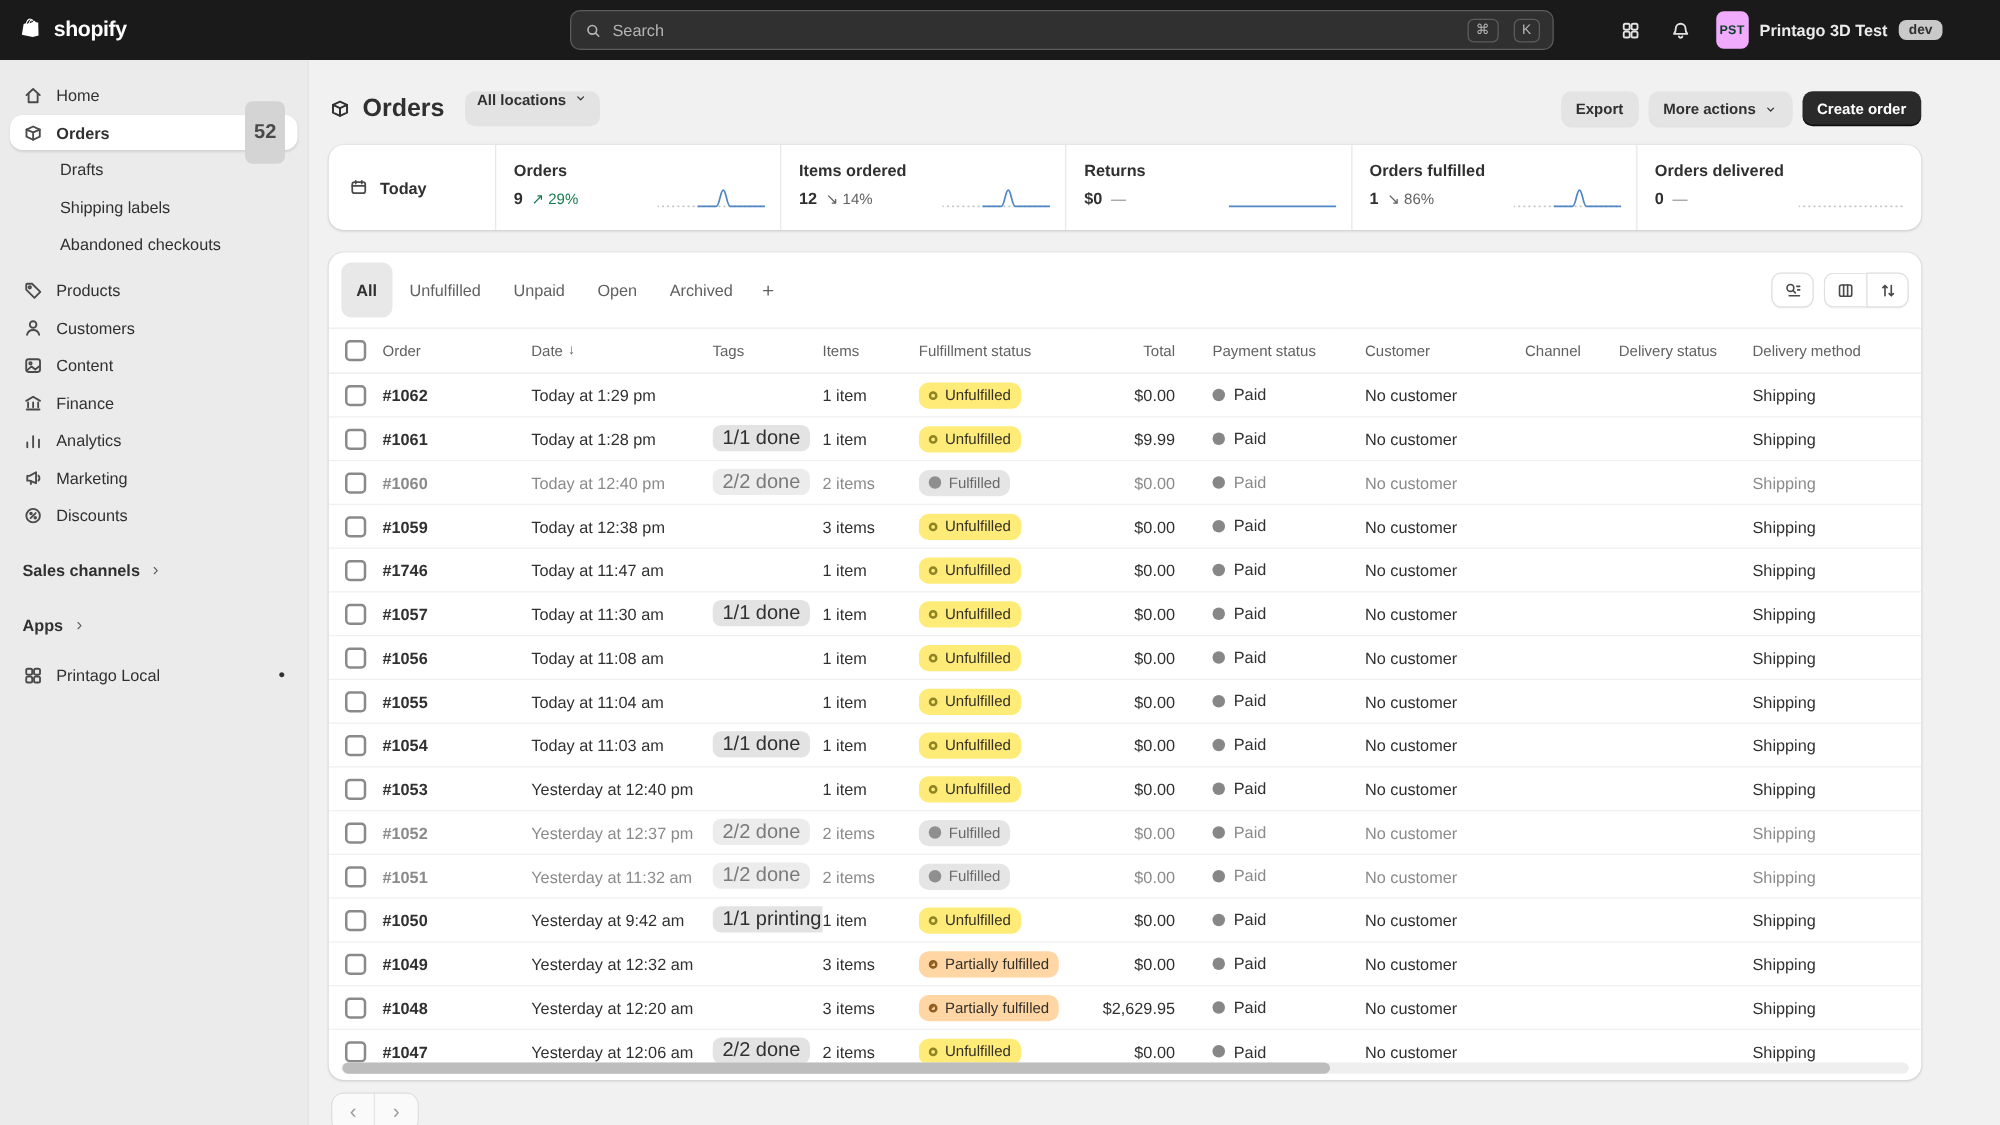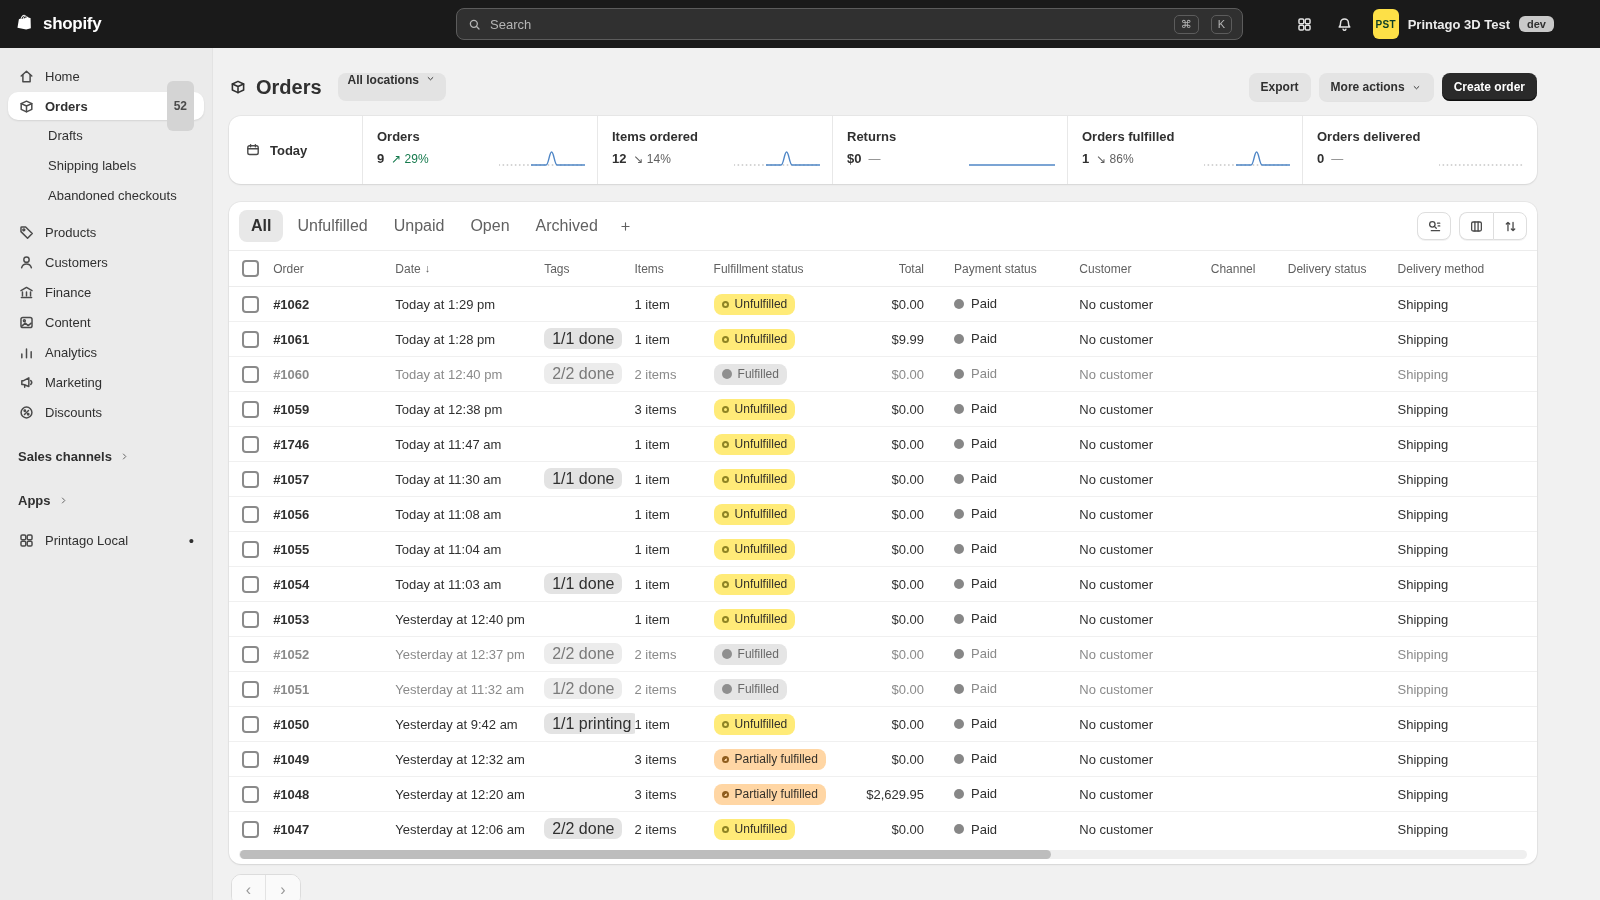--- a/index.html
+++ b/index.html
@@ -14,34 +14,34 @@
   .logo-text{color:#fff;font-size:17px;font-weight:700;letter-spacing:-.3px}
   .search{position:absolute;left:456px;top:8px;width:787px;height:32px;background:#303030;border:1px solid #5c5c5c;border-radius:8px;display:flex;align-items:center;gap:8px;padding:0 10px;cursor:text}
   .search .icon{color:#b5b5b5}
   .search .icon svg{width:15px;height:15px}
   .search-ph{color:#b5b5b5;flex:1;font-size:13px}
   .kbd{border:1px solid #5c5c5c;color:#b5b5b5;border-radius:5px;font-size:11px;padding:1px 6px;margin-left:4px;line-height:15px}
   .topbar-right{margin-left:auto;display:flex;align-items:center;gap:8px}
   .tb-btn{width:32px;height:32px;border-radius:8px;background:transparent;border:none;display:flex;align-items:center;justify-content:center;cursor:pointer;color:#e3e3e3}
   .tb-btn .icon svg{width:17px;height:17px}
   .store-pill{display:flex;align-items:center;gap:9px;padding:4px 6px 4px 4px;border-radius:8px;cursor:pointer}
-  .avatar{width:26px;height:30px;border-radius:6px;background:#fde047;color:#0b3d26;font-size:10px;font-weight:700;display:flex;align-items:center;justify-content:center;letter-spacing:.3px}
+  .avatar{width:26px;height:30px;border-radius:6px;background:#f0abfc;color:#0b3d26;font-size:10px;font-weight:700;display:flex;align-items:center;justify-content:center;letter-spacing:.3px}
   .store-name{color:#ebebeb;font-size:13px;font-weight:600;white-space:nowrap}
   .env-badge{background:#c9c9c9;color:#303030;border-radius:6px;font-size:11px;font-weight:600;padding:2px 8px}
 
   
   .shell{display:flex;height:852px}
-  .sidebar{width:213px;background:#ebebeb;padding:14px 8px 0;flex:none;border-right:1px solid #e3e3e3}
+  .sidebar{width:247px;background:#ebebeb;padding:14px 8px 0;flex:none;border-right:1px solid #e3e3e3}
   .nav-item{display:flex;align-items:center;gap:10px;height:28px;padding:0 10px;border-radius:10px;font-size:13px;color:#303030;cursor:pointer;margin-bottom:2px}
   .nav-item .icon{color:#4a4a4a}
   .nav-item .icon svg{width:17px;height:17px}
   .nav-item.selected{background:#fff;font-weight:700;box-shadow:0 1px 2px rgba(0,0,0,.1)}
   .nav-item.sub{padding-left:40px;height:26px;margin-bottom:4px}
   .nav-item.gap{margin-top:10px}
-  .count-badge{margin-left:auto;background:#d4d4d4;color:#4a4a4a;border-radius:6px;font-size:12px;font-weight:600;padding:16px 7px;line-height:18px}
+  .count-badge{margin-left:auto;background:#d4d4d4;color:#4a4a4a;border-radius:6px;font-size:16px;font-weight:600;padding:16px 7px;line-height:18px}
   .side-section{display:flex;align-items:center;gap:7px;height:28px;padding:0 10px;font-weight:600;cursor:pointer;margin-top:16px;color:#303030}
   .side-section .icon{color:#616161}
   .side-section .icon svg{width:11px;height:11px}
   .pin-dot{margin-left:auto;color:#303030;font-size:15px;line-height:1}
 
   
   .main{flex:1;padding:10px 63px 0 16px;min-width:0}
   .page-header{display:flex;align-items:center;height:58px}
   .page-title{font-size:20px;font-weight:700;display:flex;align-items:center;gap:9px;color:#303030}
   .page-title .icon{color:#303030}
@@ -65,21 +65,21 @@
   .m-value{font-size:13px;font-weight:700}
   .m-delta{font-size:12px;color:#616161}
   .m-delta.up{color:#157a4d}
   .m-delta.flat{color:#8a8a8a}
   .m-spark{position:absolute;right:12px;bottom:9px;pointer-events:none}
 
   
   .table-card{background:#fff;border-radius:12px;box-shadow:0 0 0 1px rgba(0,0,0,.04),0 1px 2px rgba(0,0,0,.08);margin-top:18px;height:662px;position:relative;overflow:hidden}
   .tabs-row{display:flex;align-items:center;padding:8px 10px;gap:2px}
   .tabs-list{display:flex;gap:2px}
-  .tab{height:32px;padding:0 12px;border:none;background:transparent;border-radius:8px;font-size:16px;font-weight:500;color:#616161;cursor:pointer}
+  .tab{height:44px;padding:0 12px;border:none;background:transparent;border-radius:8px;font-size:13px;font-weight:500;color:#616161;cursor:pointer}
   .tab.active{background:#e8e8e8;color:#303030;font-weight:600}
   .tab-add{width:28px;height:28px;border:none;background:transparent;border-radius:8px;display:flex;align-items:center;justify-content:center;cursor:pointer;color:#616161}
   .tab-add .icon svg{width:13px;height:13px}
   .toolbar{margin-left:auto;display:flex;gap:8px;align-items:center}
   .tool-btn{height:28px;min-width:34px;padding:0 8px;background:#fff;border:1px solid #dedede;border-radius:8px;display:flex;align-items:center;justify-content:center;gap:5px;cursor:pointer;box-shadow:0 1px 0 rgba(0,0,0,.05);color:#4a4a4a}
   .tool-btn .icon svg{width:15px;height:15px}
   .tool-group{display:flex}
   .tool-group .tool-btn:first-child{border-radius:8px 0 0 8px;border-right:none}
   .tool-group .tool-btn:last-child{border-radius:0 8px 8px 0}
 
@@ -218,35 +218,35 @@
             <svg viewBox="0 0 16 16" fill="none" stroke="currentColor" stroke-width="1.4" stroke-linecap="round" stroke-linejoin="round">
               <circle cx="8" cy="5.3" r="2.5"></circle>
               <path d="M3.4 13c.7-2.4 2.5-3.6 4.6-3.6s3.9 1.2 4.6 3.6"></path>
             </svg>
           </span>
           <span>Customers</span>
         </div>
         <div class="nav-item">
           <span class="icon">
             <svg viewBox="0 0 16 16" fill="none" stroke="currentColor" stroke-width="1.4" stroke-linecap="round" stroke-linejoin="round">
-              <path d="M2.8 6.3 8 3.2l5.2 3.1"></path>
-              <path d="M4.2 7.5v3.6M8 7.5v3.6M11.8 7.5v3.6M3.2 12.8h9.6"></path>
-            </svg>
-          </span>
-          <span>Finance</span>
-        </div>
-        <div class="nav-item">
-          <span class="icon">
-            <svg viewBox="0 0 16 16" fill="none" stroke="currentColor" stroke-width="1.4" stroke-linecap="round" stroke-linejoin="round">
               <rect x="2.8" y="3.2" width="10.4" height="9.6" rx="1.8"></rect>
               <circle cx="6" cy="6.3" r=".9"></circle>
               <path d="m3.6 11.4 3.2-2.8 2.8 2.3 2.8-2.3"></path>
             </svg>
           </span>
           <span>Content</span>
+        </div>
+        <div class="nav-item">
+          <span class="icon">
+            <svg viewBox="0 0 16 16" fill="none" stroke="currentColor" stroke-width="1.4" stroke-linecap="round" stroke-linejoin="round">
+              <path d="M2.8 6.3 8 3.2l5.2 3.1"></path>
+              <path d="M4.2 7.5v3.6M8 7.5v3.6M11.8 7.5v3.6M3.2 12.8h9.6"></path>
+            </svg>
+          </span>
+          <span>Finance</span>
         </div>
         <div class="nav-item">
           <span class="icon">
             <svg viewBox="0 0 16 16" fill="none" stroke="currentColor" stroke-width="1.4" stroke-linecap="round" stroke-linejoin="round">
               <path d="M3.6 13V9.4M8 13V4.6M12.4 13V7.2"></path>
             </svg>
           </span>
           <span>Analytics</span>
         </div>
         <div class="nav-item">

